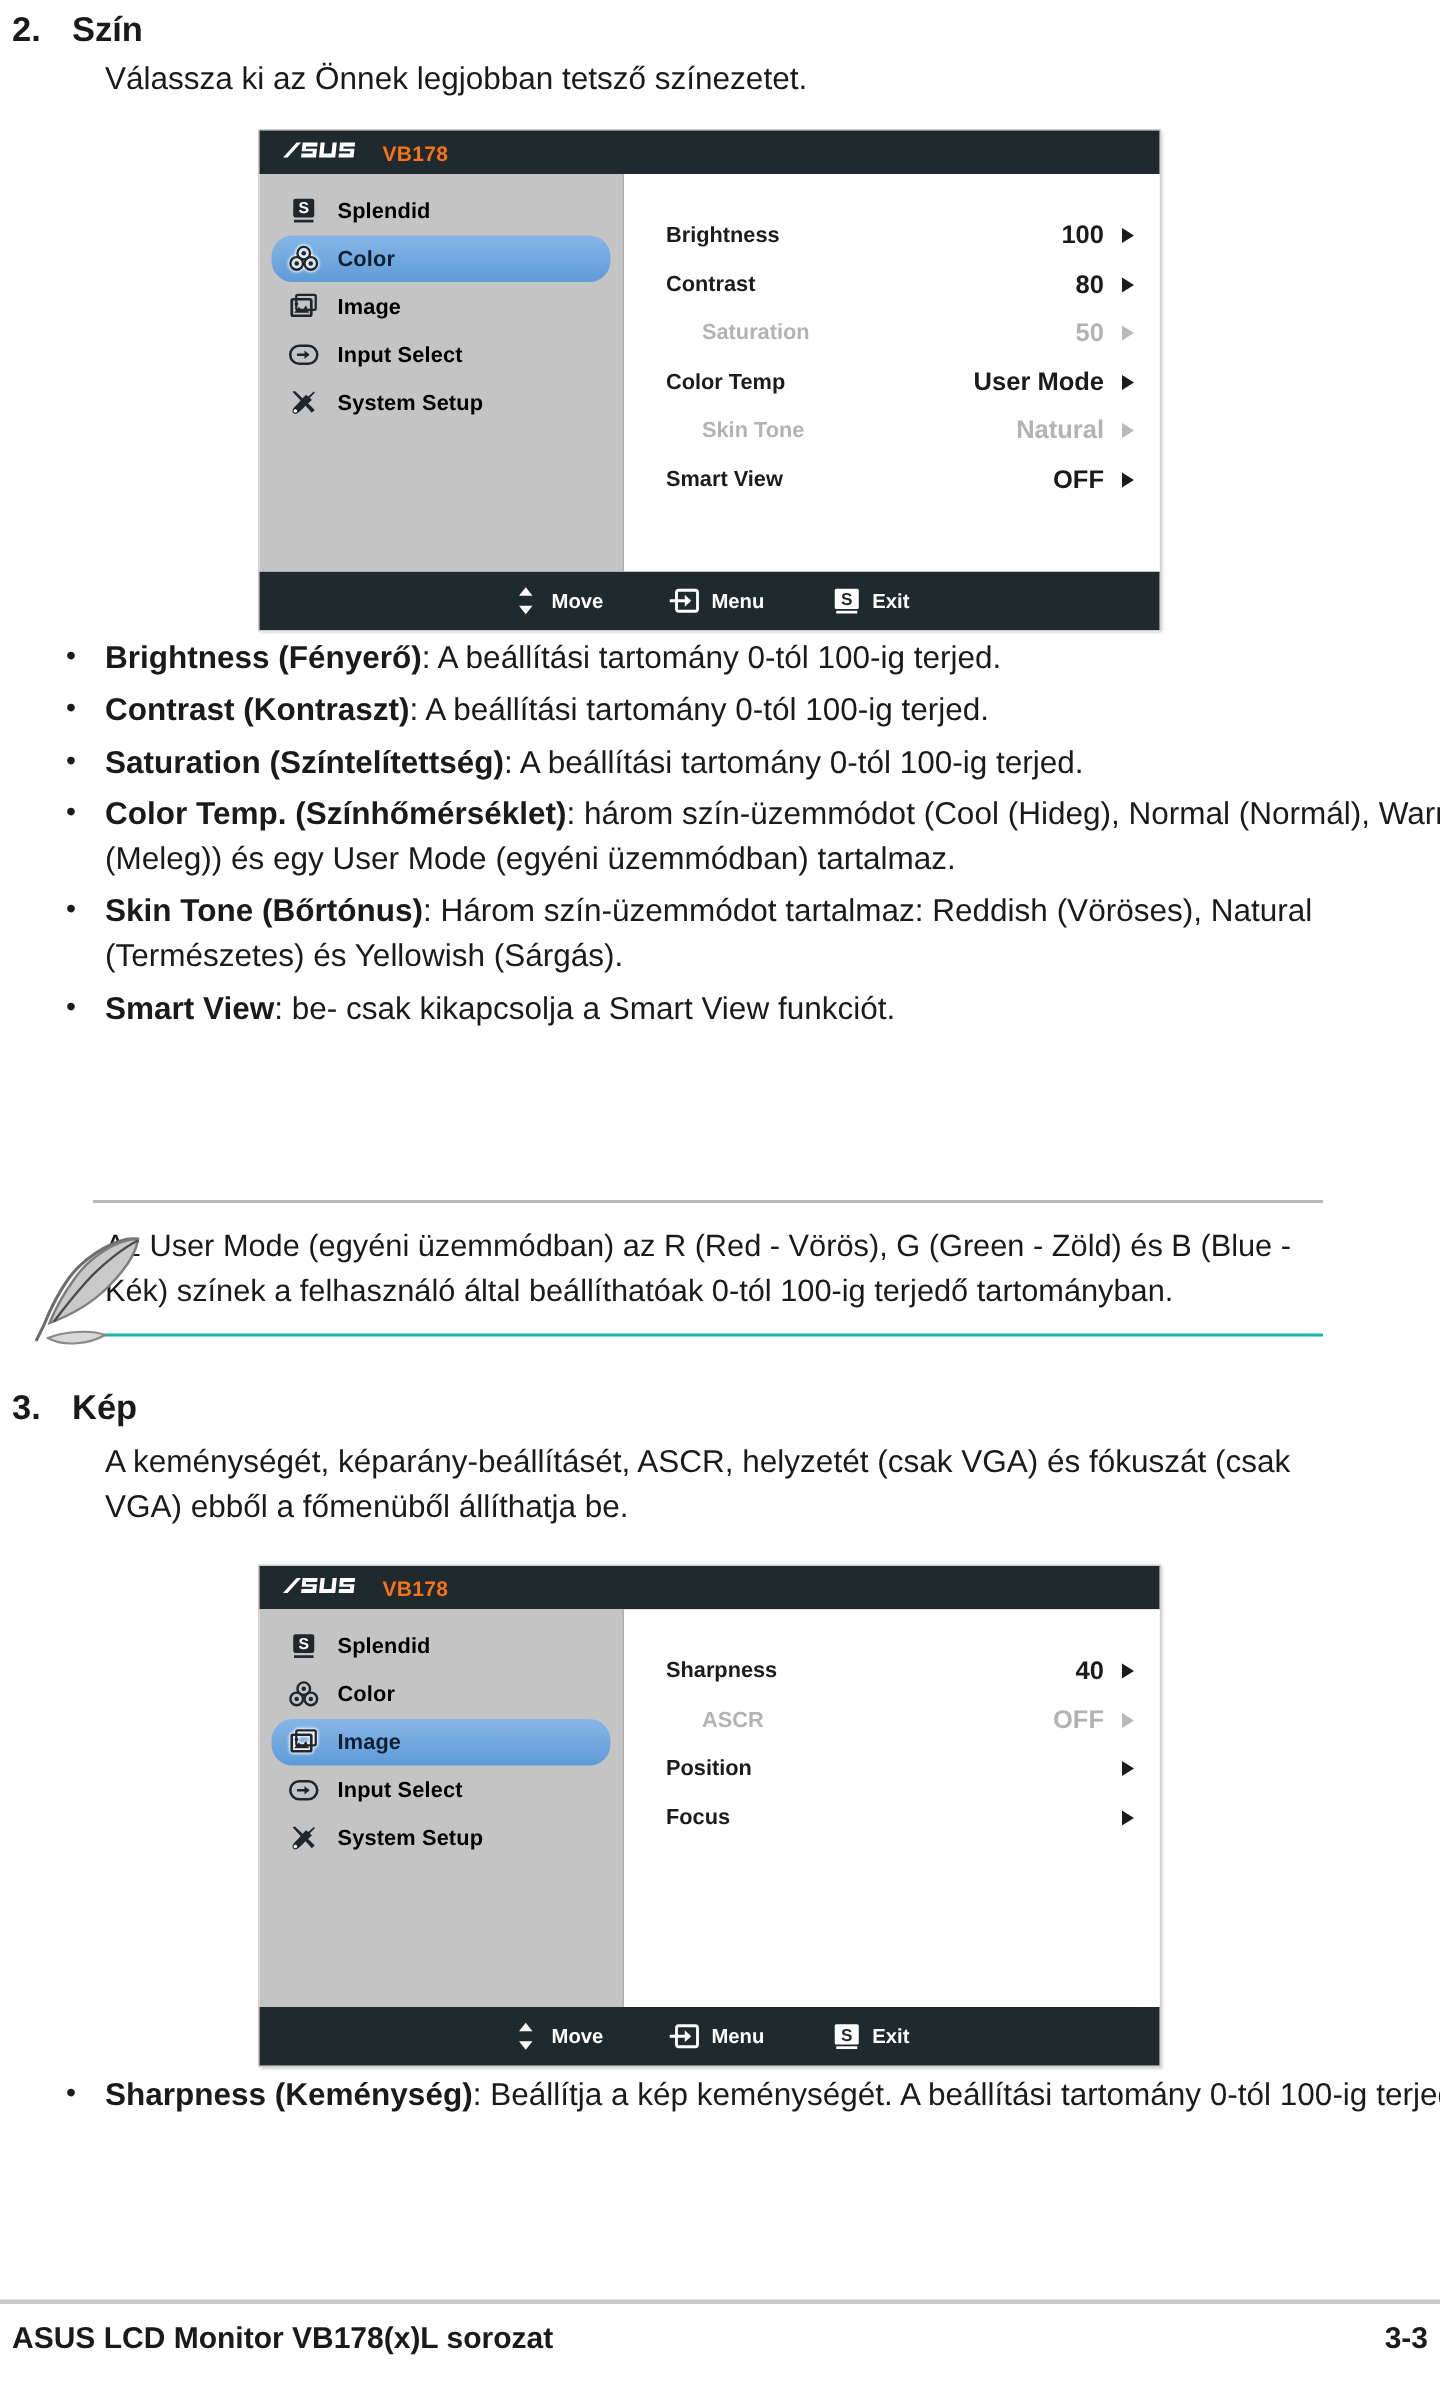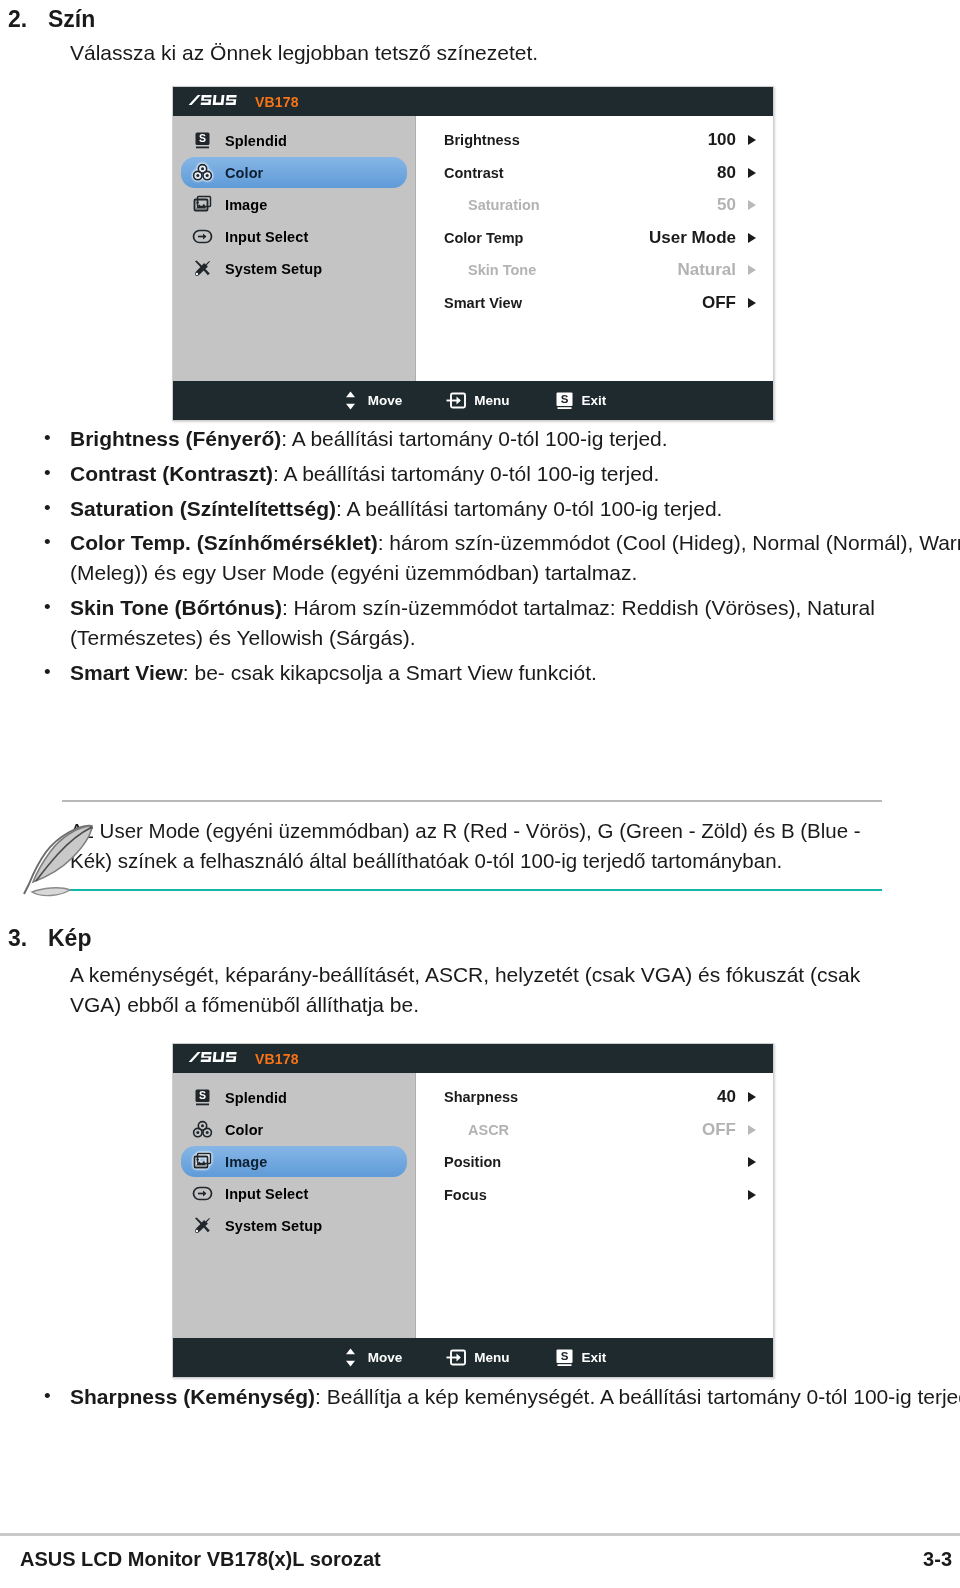--- a/index.html
+++ b/index.html
@@ -99,21 +99,21 @@
   .osd-left {
     width: 243px;
     flex: 0 0 243px;
     background: #c4c4c4;
     padding-top: 8px;
     border-right: 1px solid #aeaeae;
   }
   .osd-right {
     flex: 1 1 auto;
     background: #ffffff;
-    padding-top: 8px;
+    padding-top: 25px;
   }
   .menu-item {
     display: flex;
     align-items: center;
     height: 31px;
     margin: 1px 8px;
     border-radius: 14px;
     padding-left: 11px;
     gap: 12px;
   }
@@ -206,21 +206,21 @@
 
   
   .pg-rule {
     position: absolute;
     left: 0; right: 0;
     height: 3px;
     background: #c9c9c9;
   }
   .pg-foot {
     position: absolute;
-    left: 12px; right: 0;
+    left: 0; right: 0;
     display: flex;
     align-items: center;
     justify-content: space-between;
     padding: 0 8px 0 8px;
   }
   .pg-foot span {
     font-size: 20px;
     font-weight: bold;
   }
 </style>

